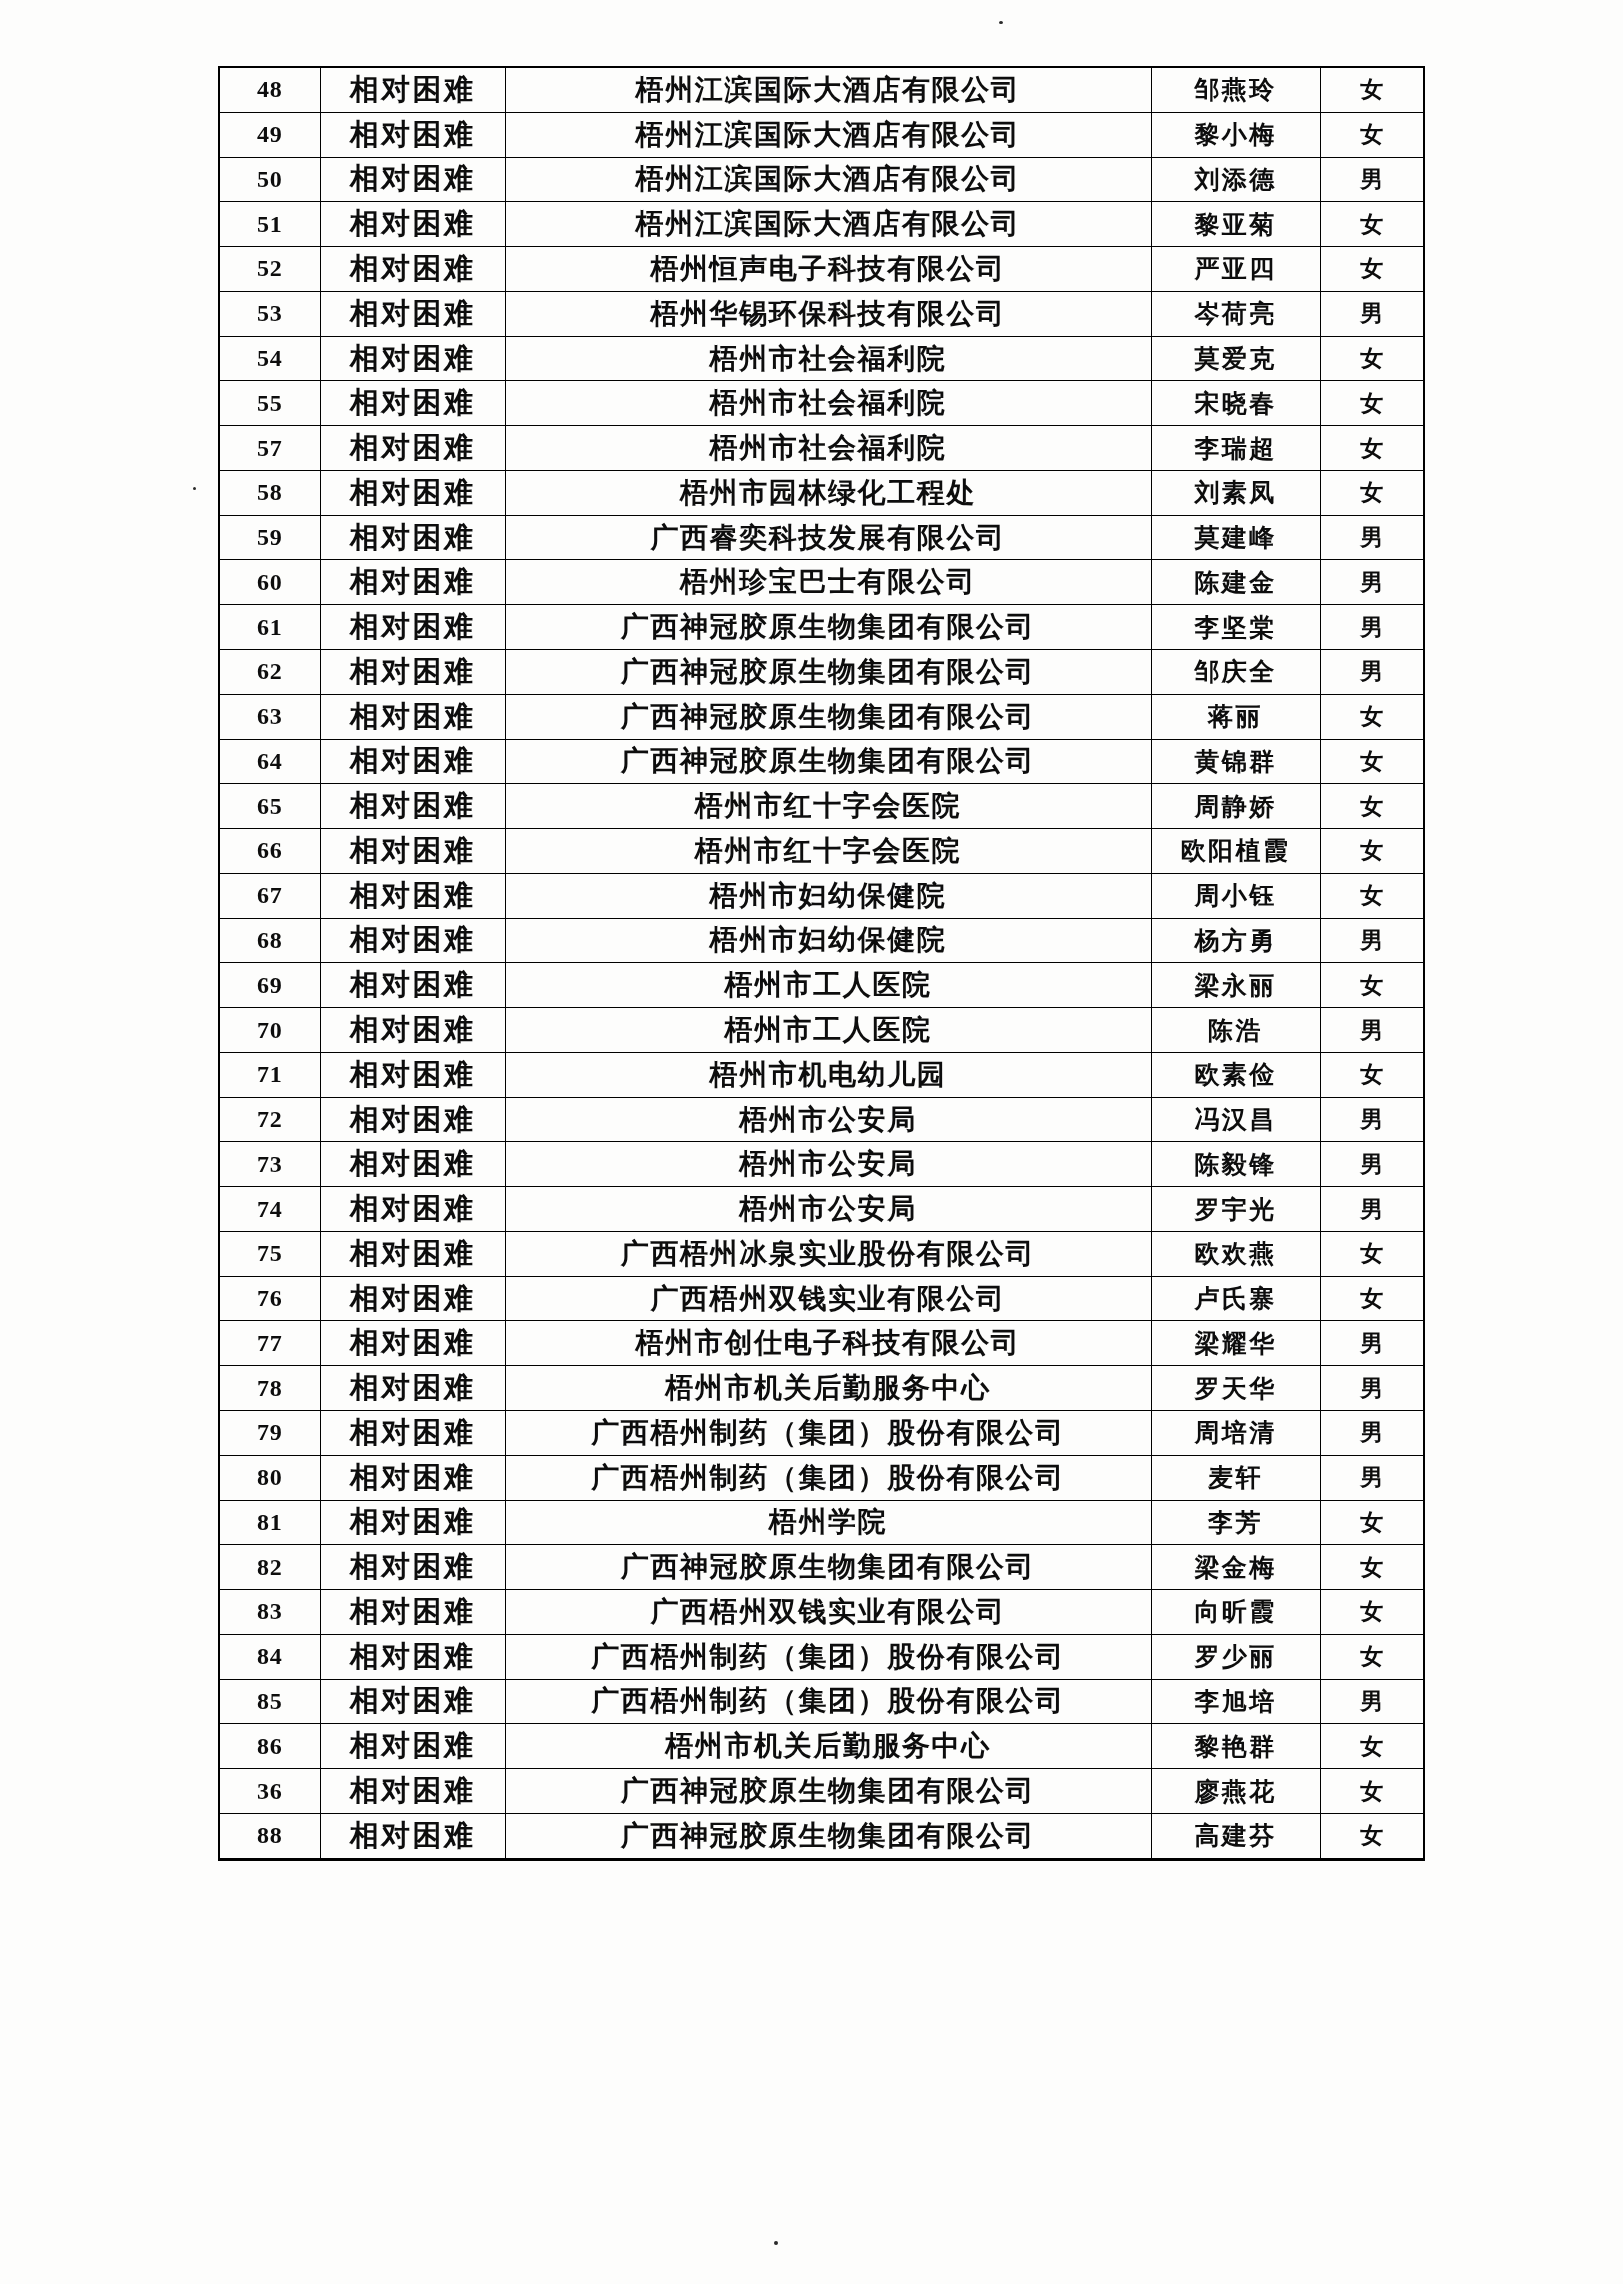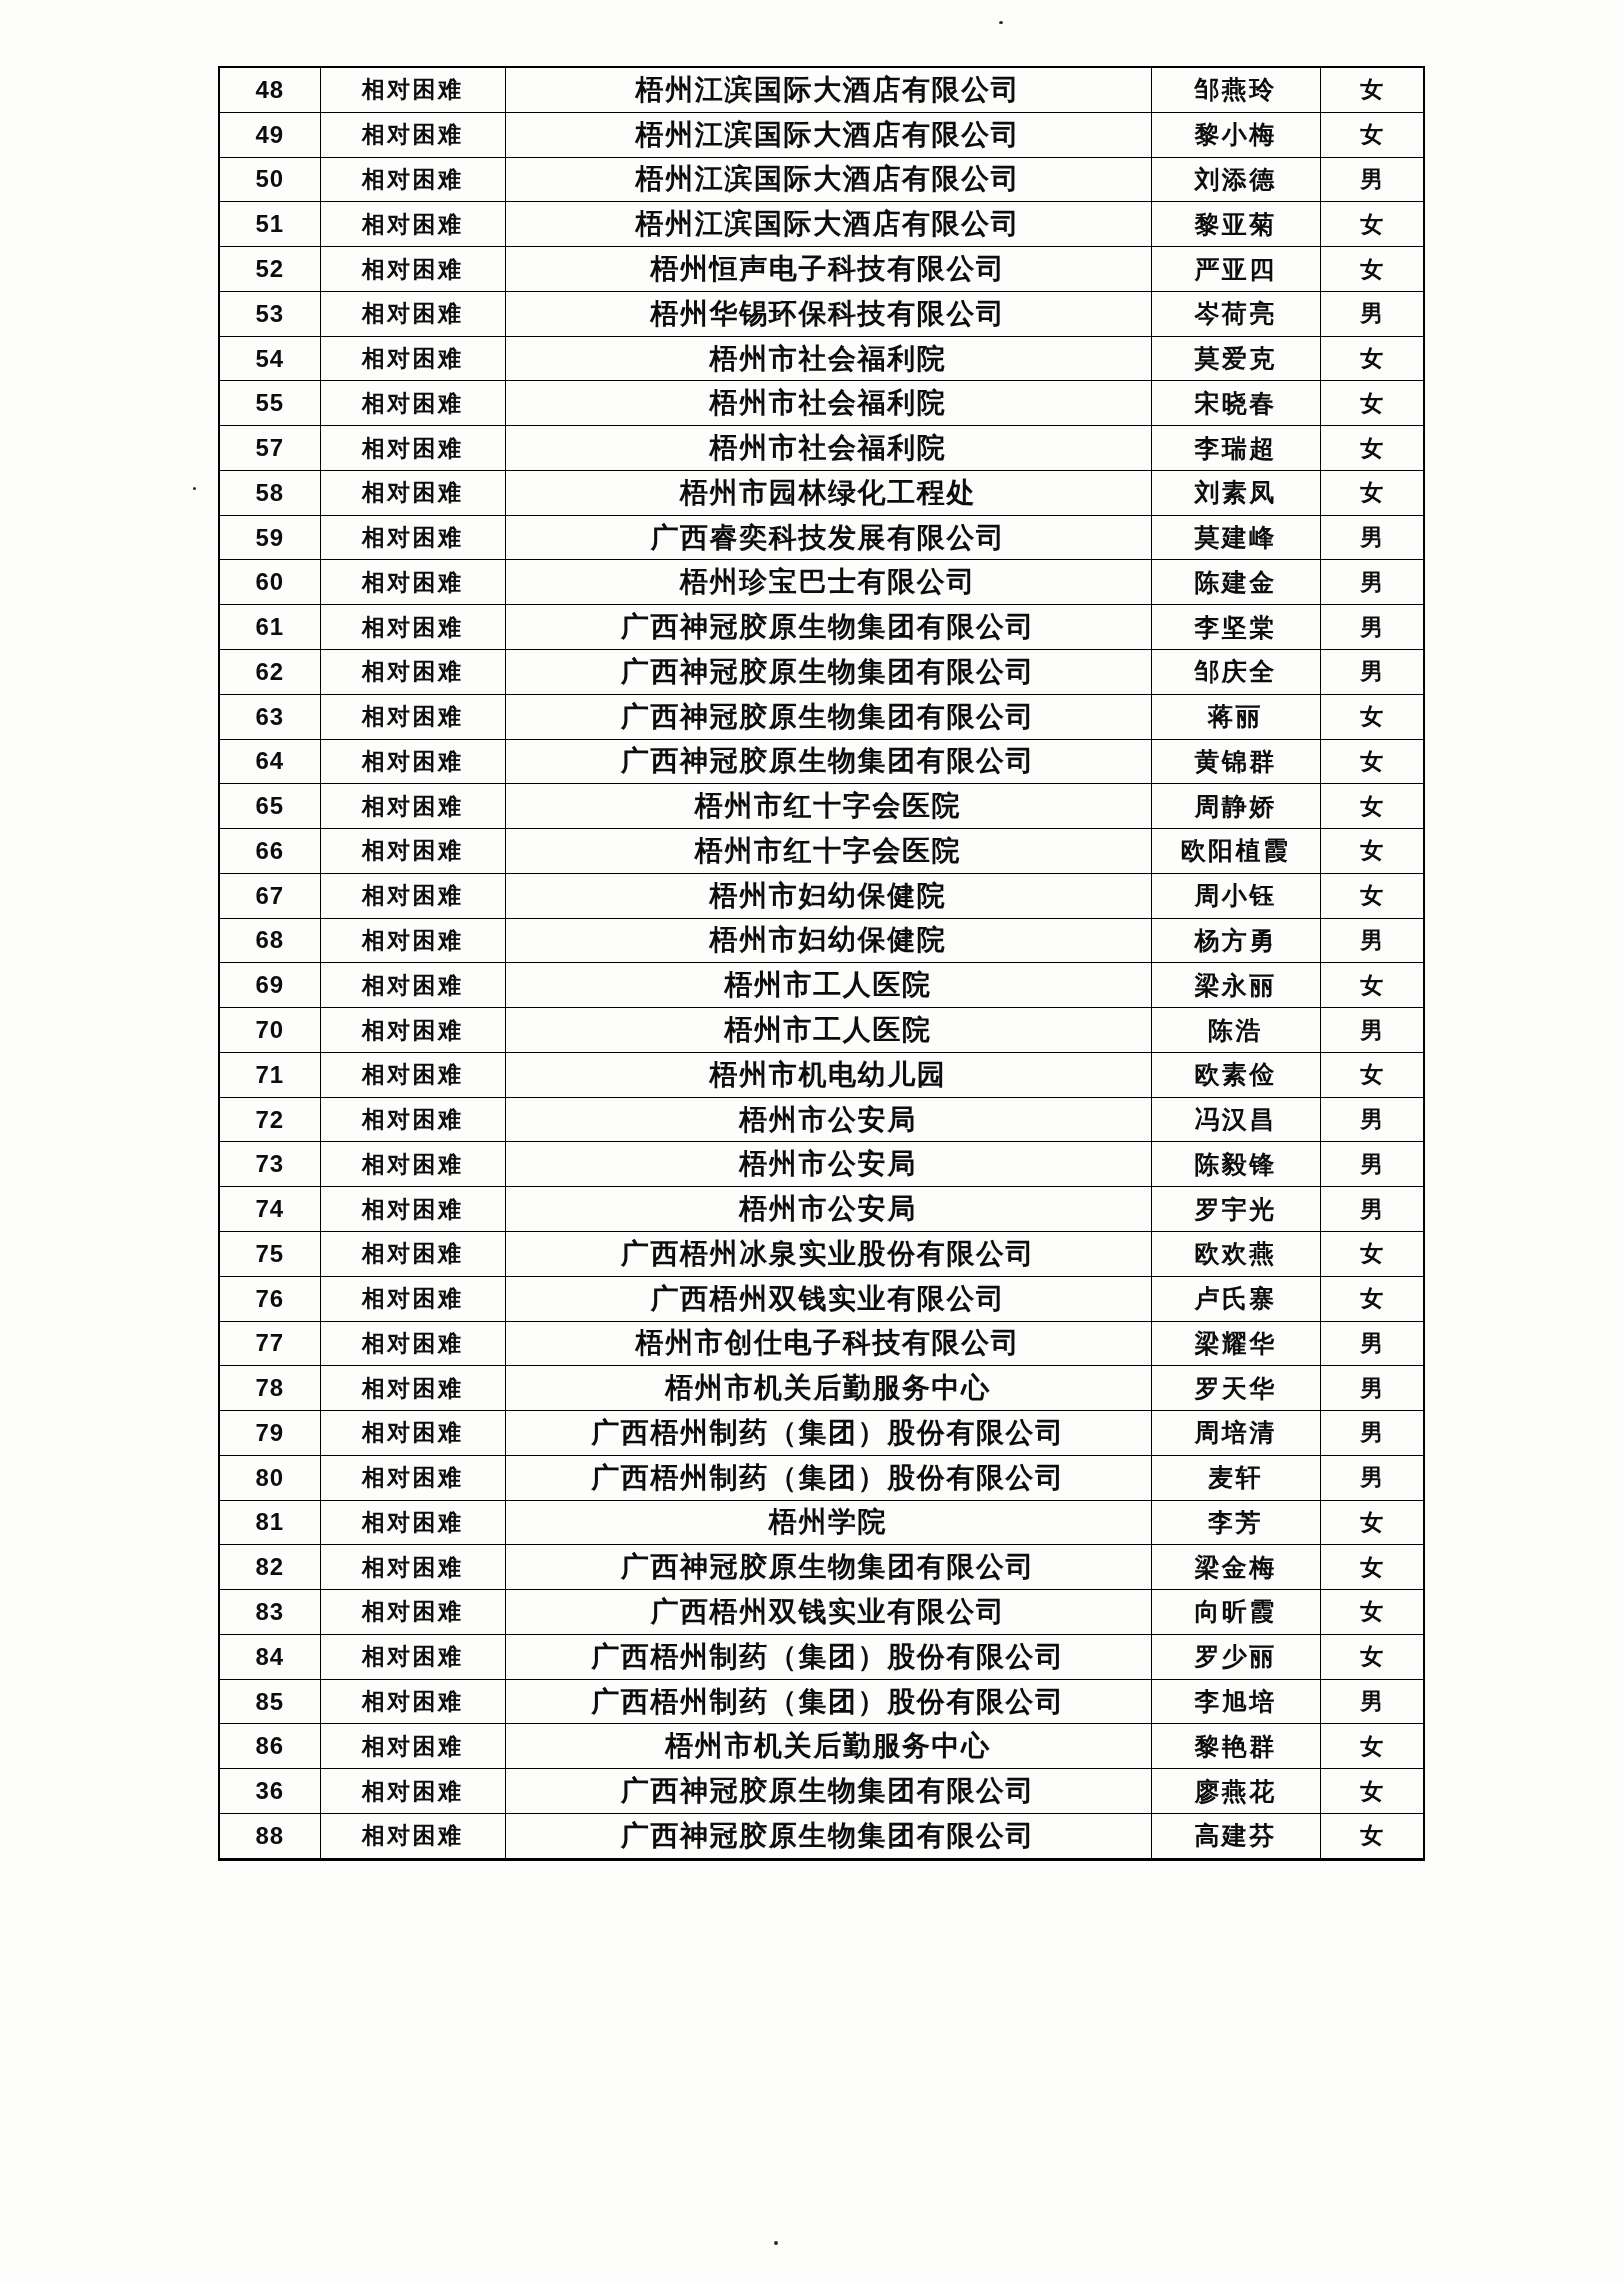--- a/index.html
+++ b/index.html
@@ -6,21 +6,21 @@
     margin: 0;
     padding: 0;
     background: #ffffff;
   }
   .page {
     position: relative;
     width: 1623px;
     height: 2284px;
     background: #fdfdfc;
     overflow: hidden;
-    font-family: Liberation Sans, sans-serif;
+    font-family: Liberation Serif, serif;
     color: #0d0d0d;
   }
   table.roster {
     position: absolute;
     left: 218px;
     top: 66px;
     width: 1203px;
     height: 1795px;
     border-collapse: collapse;
     table-layout: fixed;
@@ -35,21 +35,21 @@
     overflow: hidden;
     white-space: nowrap;
     font-weight: 600;
     -webkit-font-smoothing: none;
   }
   td.col-id {
     font-size: 24px;
     letter-spacing: 0.8px;
   }
   td.col-status {
-    font-size: 23px;
+    font-size: 29px;
     letter-spacing: 2.4px;
     margin-left: 45px;
   }
   td.col-company {
     font-size: 28px;
     letter-spacing: 1.6px;
   }
   td.col-name {
     font-size: 25px;
     letter-spacing: 2.4px;

